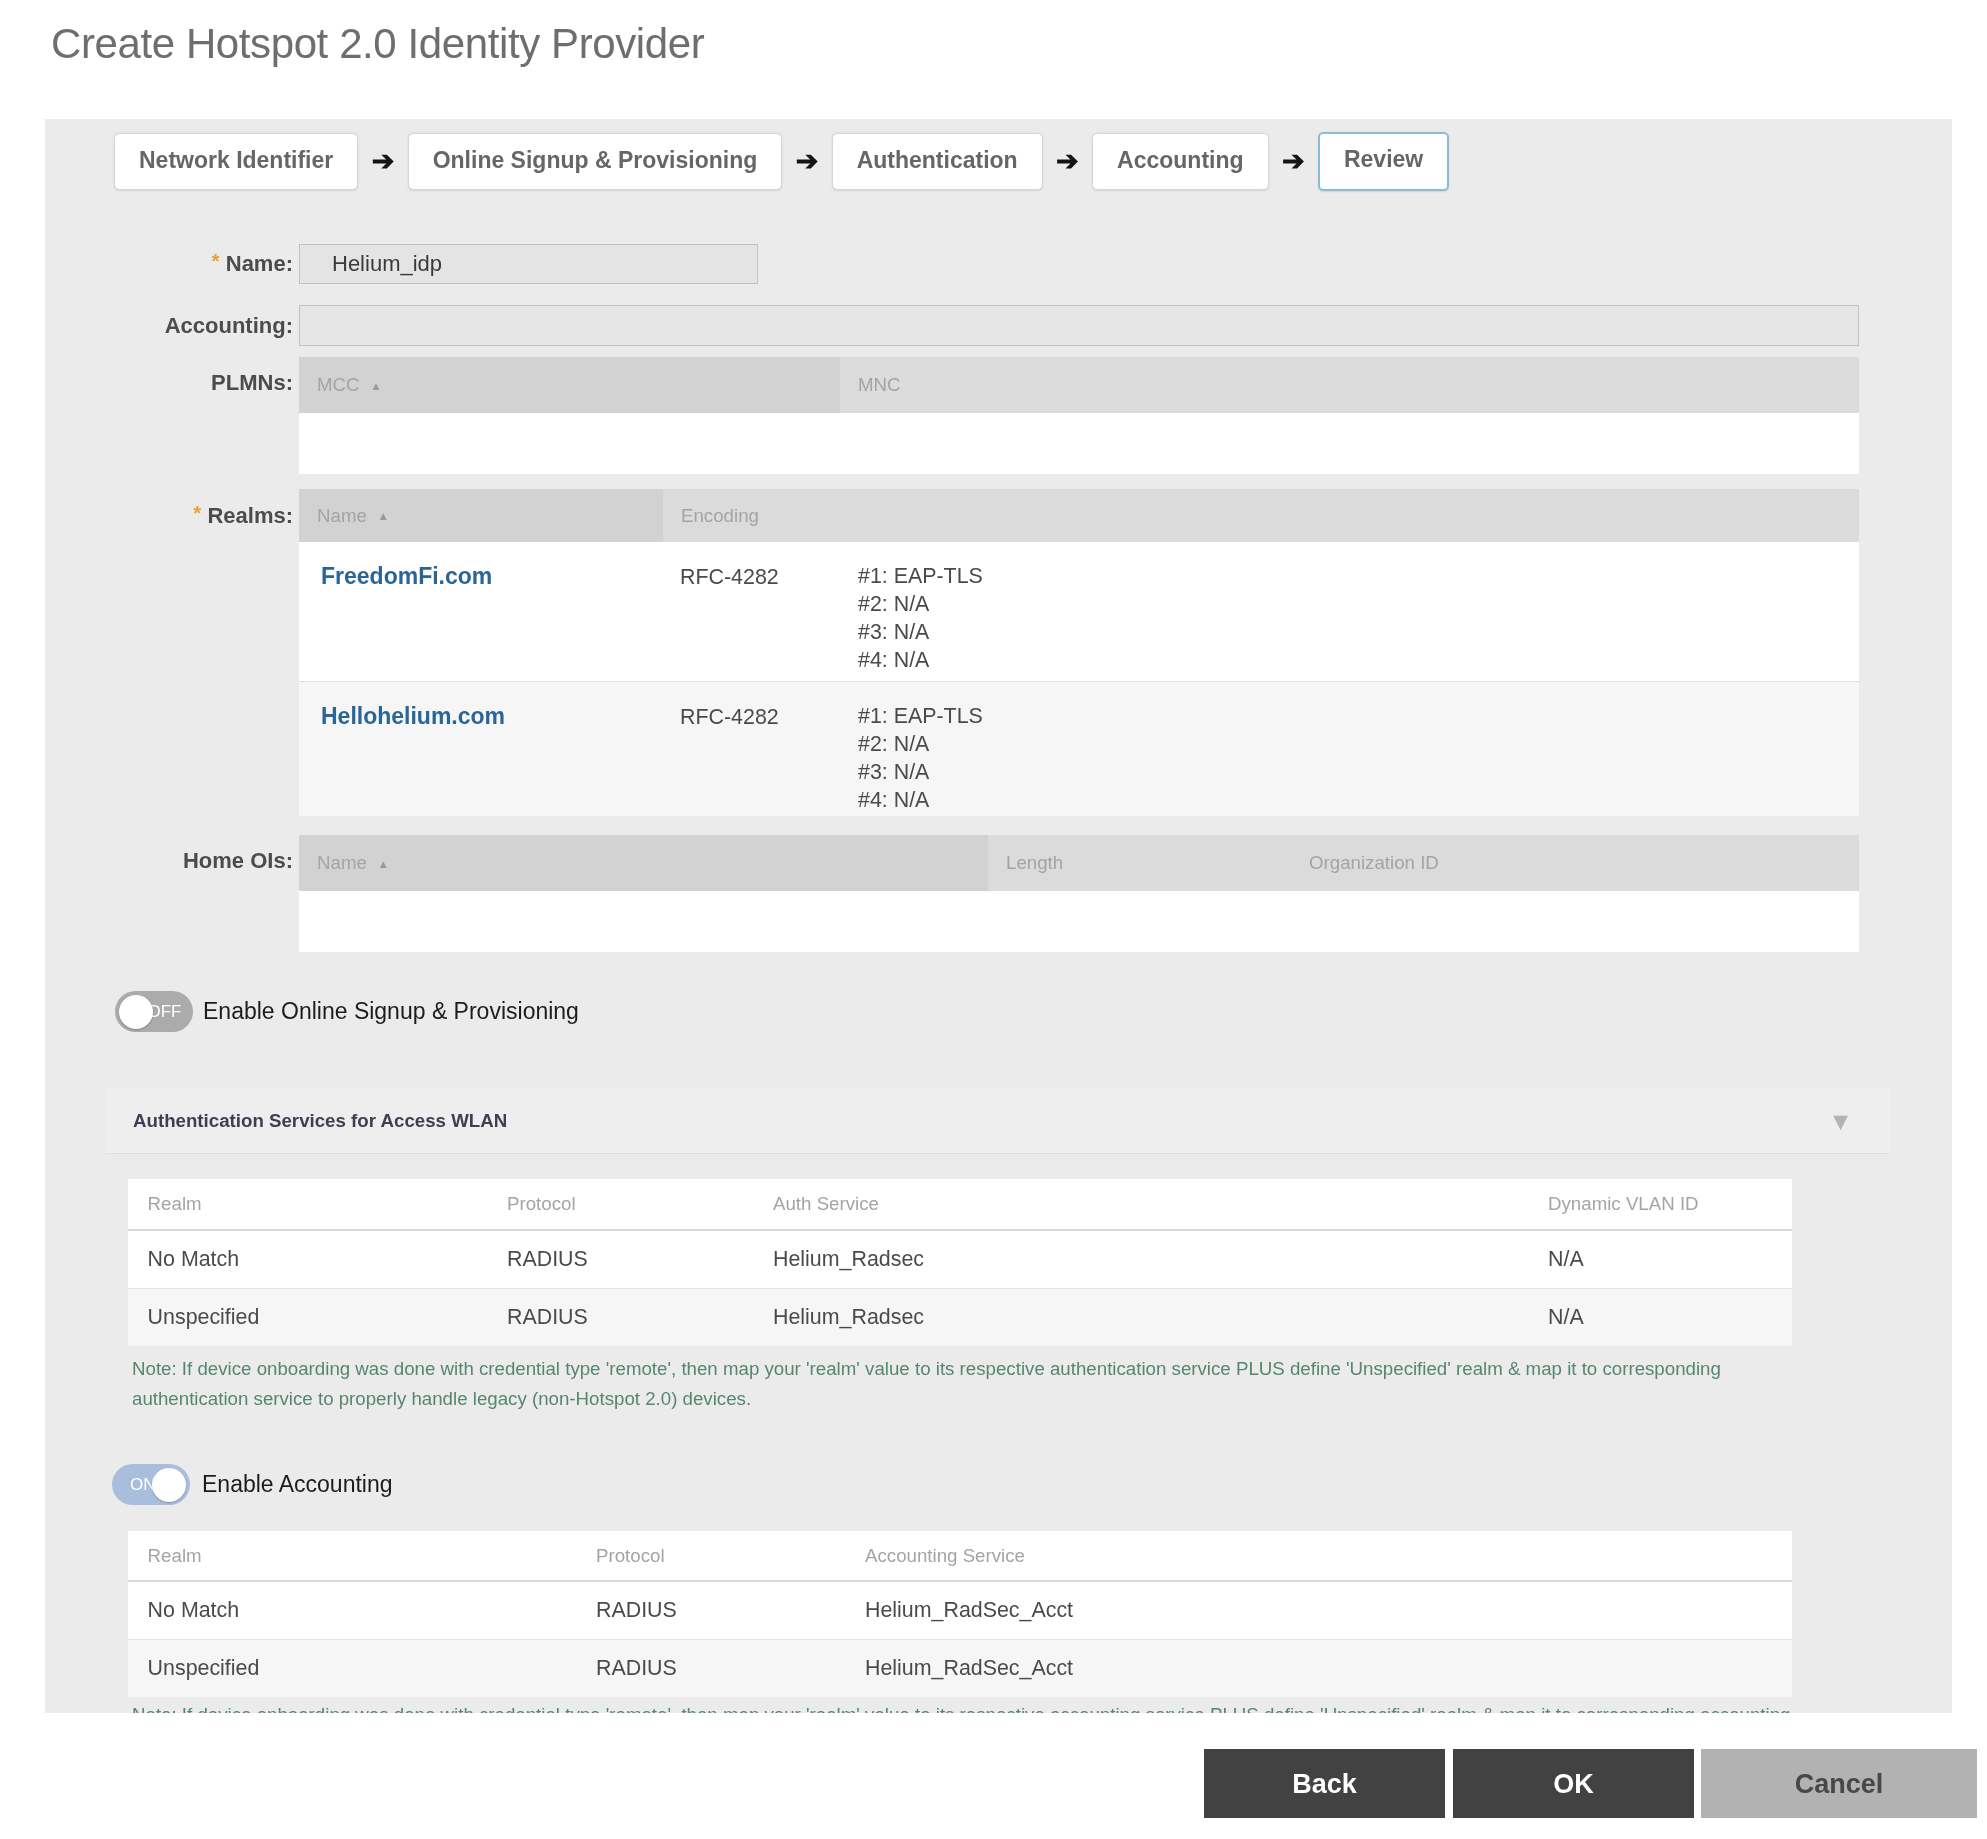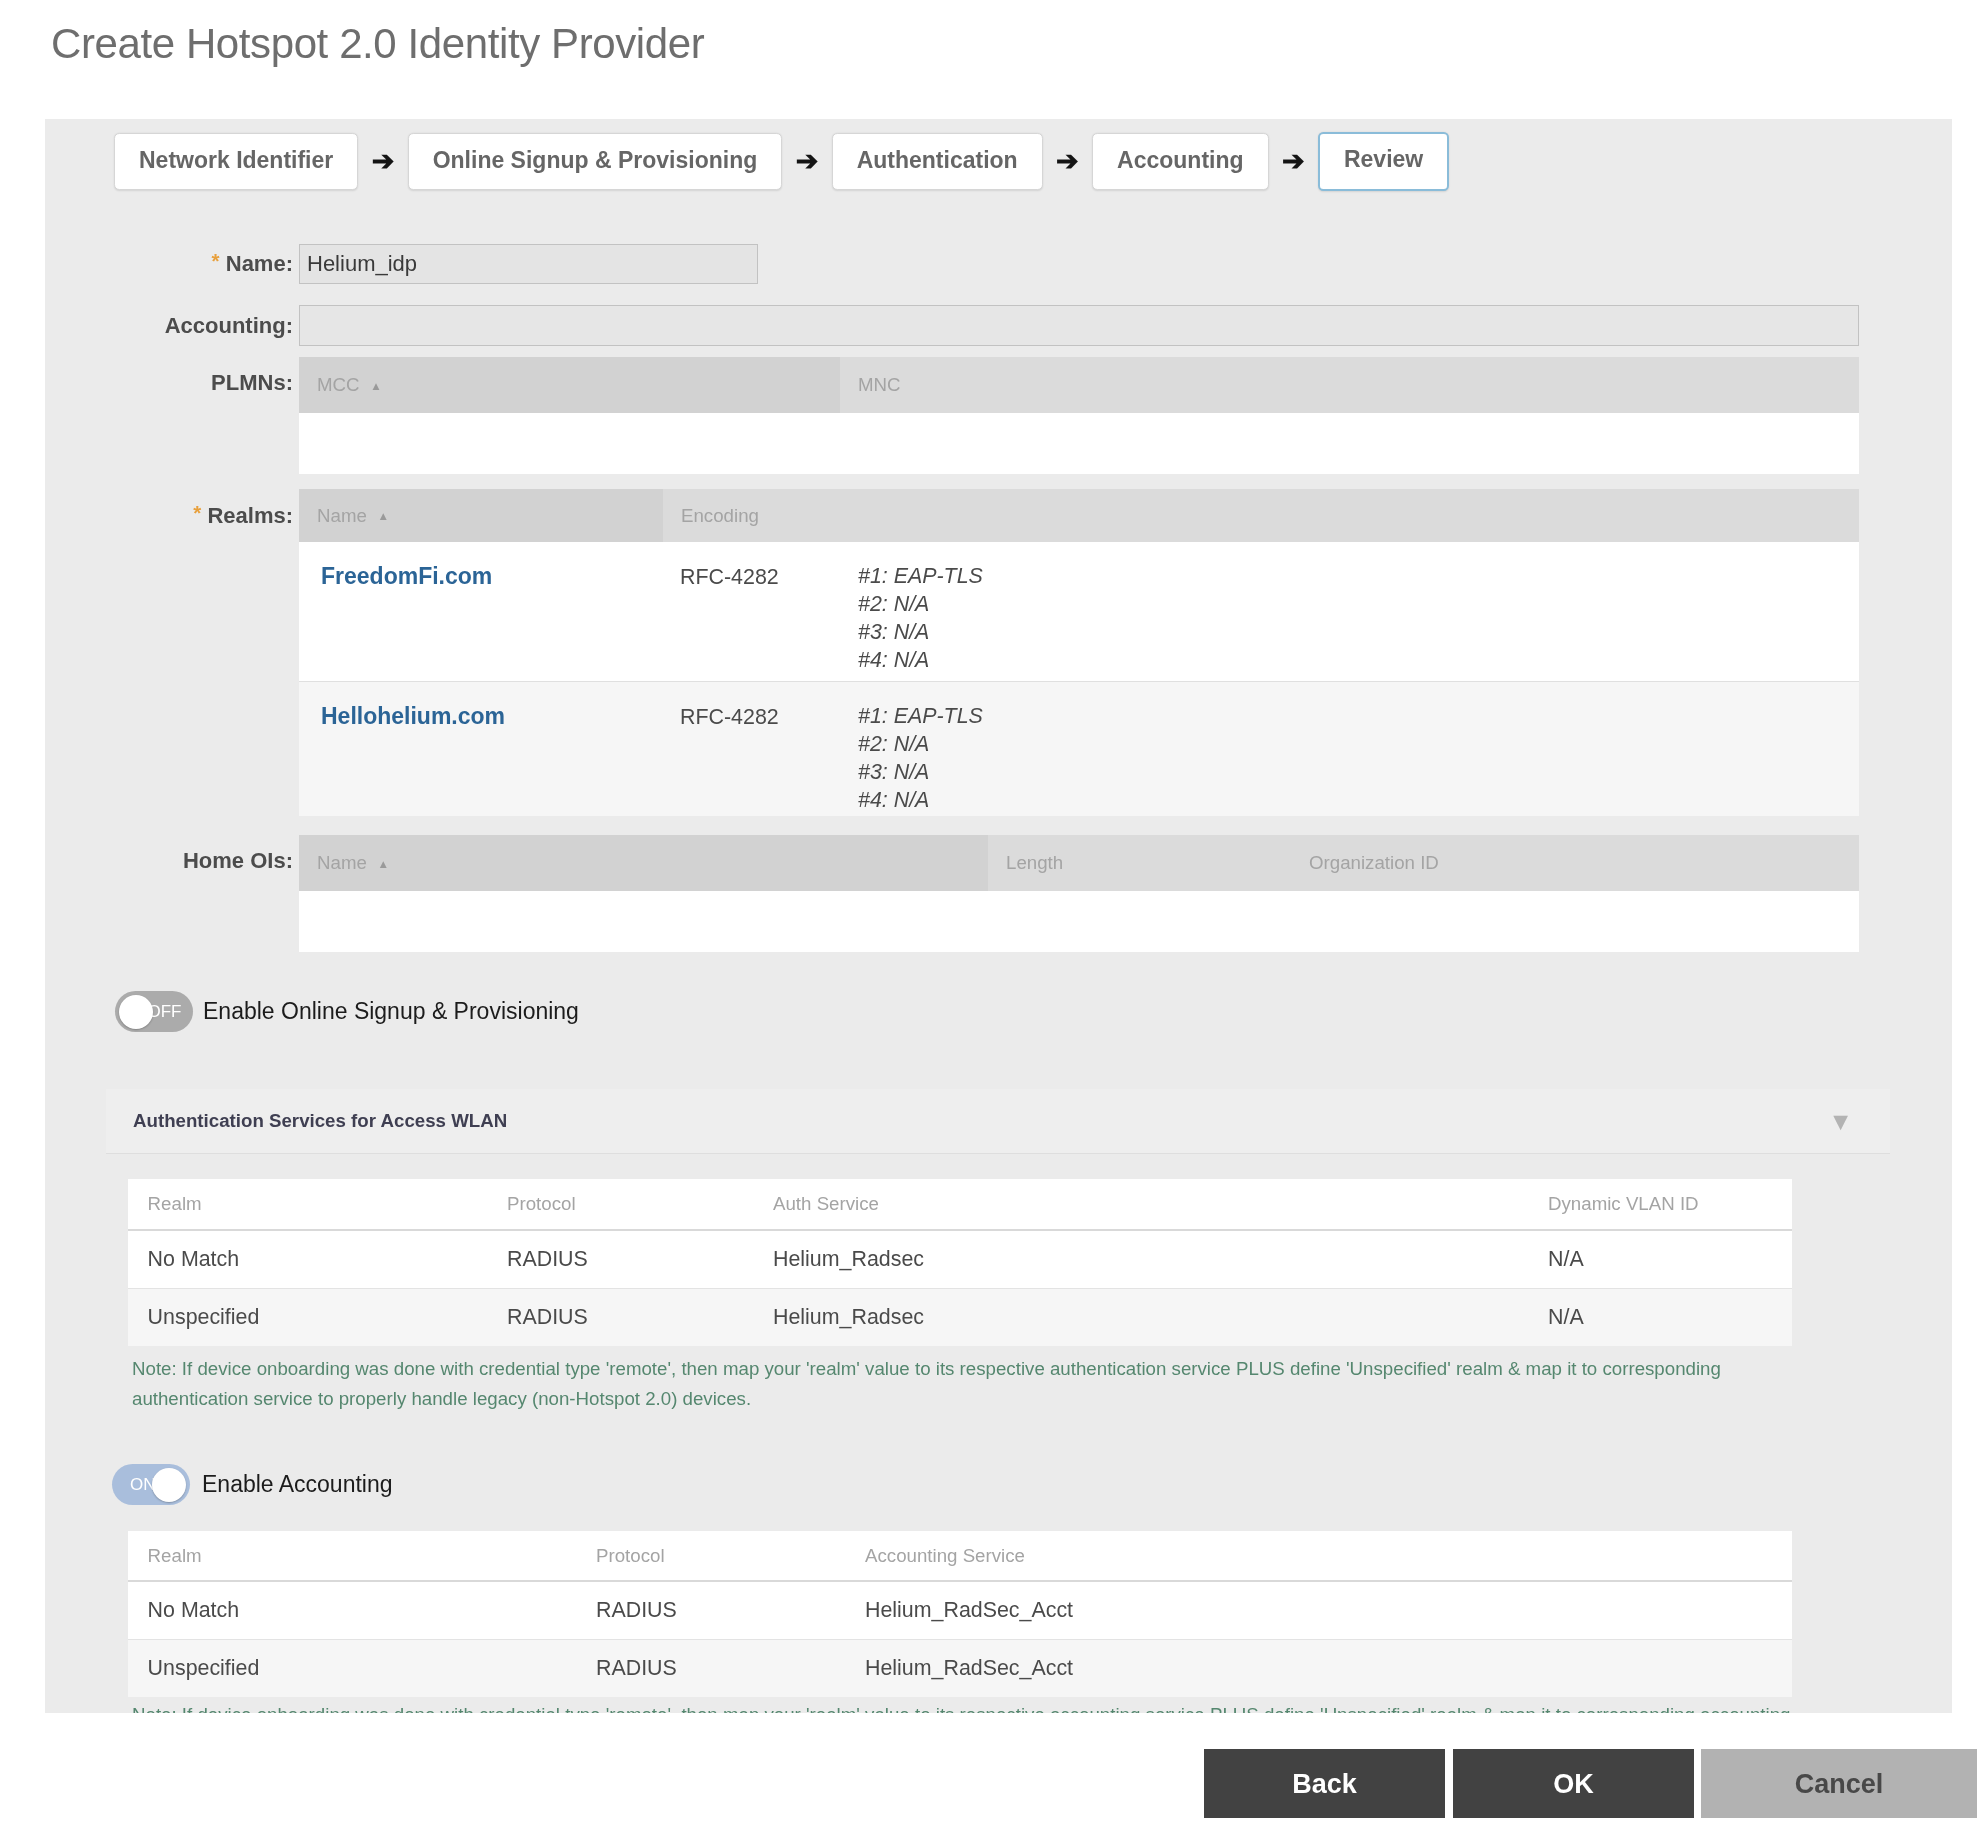--- a/index.html
+++ b/index.html
@@ -20,37 +20,37 @@
     line-height:53px; padding:0 24px; font-size:23px; font-weight:bold; color:#666;
     box-shadow:0 0.9px 1.8px rgba(0,0,0,0.10); white-space:nowrap; cursor:pointer; }
   .step.active { border:2.7px solid #8abcd9; line-height:50px; }
   .step-arrow { font-size:27px; color:#141414; font-weight:bold; }
 
   
   .form-label { position:absolute; left:0; width:248px; text-align:right; font-size:22px;
     font-weight:600; color:#4c4c4c; white-space:nowrap; }
   .req { color:#e8a03c; font-size:20.5px; margin-right:6.2px; position:relative; top:-2.7px; }
   .tf { position:absolute; background:#e4e4e4; border:0.9px solid #c2c2c2; font-size:22px;
-    color:#3a3a3a; padding:0 7px; box-sizing:border-box;
+    color:#3a3a3a; padding:0 32px; box-sizing:border-box;
     font-family:"Liberation Sans", sans-serif; }
 
   
   .mini-table { position:absolute; left:254px; width:1560px; }
   .mt-header { display:flex; height:56px; background:#dbdbdb; }
   .mt-header .cell { font-size:18.7px; color:#a4a4a4; display:flex; align-items:center;
     padding-left:18px; box-sizing:border-box; cursor:pointer; }
   .mt-header .cell.sorted { background:#d2d2d2; }
   .sort-icon { font-size:11.6px; color:#9a9a9a; margin-left:10.7px; }
   .mt-body { background:#ffffff; }
 
   .realm-row { position:relative; height:139px; background:#ffffff; cursor:pointer; }
   .realm-row.alt { height:134px; background:#f6f6f6; border-top:1.8px solid #e0e0e0; }
   .r-name { position:absolute; left:22px; top:21.4px; font-size:23px; font-weight:bold; color:#2b6496; }
   .r-enc  { position:absolute; left:381px; top:23px; font-size:21.4px; color:#4a4a4a; }
-  .r-eap  { position:absolute; left:559px; top:19.6px; font-size:21.4px; color:#4a4a4a; line-height:28px;font-style:italic; }
+  .r-eap  { position:absolute; left:559px; top:19.6px; font-size:21.4px; color:#4a4a4a; line-height:28px; }
 
   
   .toggle { position:absolute; width:78px; height:41px; border-radius:20.5px; cursor:pointer; }
   .toggle .knob { position:absolute; width:34px; height:34px; border-radius:50%;
     background:#fff; top:3.6px; box-shadow:0 0.9px 1.8px rgba(0,0,0,0.25); }
   .toggle.off { background:#ababab; }
   .toggle.off .knob { left:3.6px; }
   .toggle.off .t-text { position:absolute; right:11.6px; top:0; line-height:41px;
     color:#ffffff; font-size:17px; }
   .toggle.on { background:#a9bedc; }

